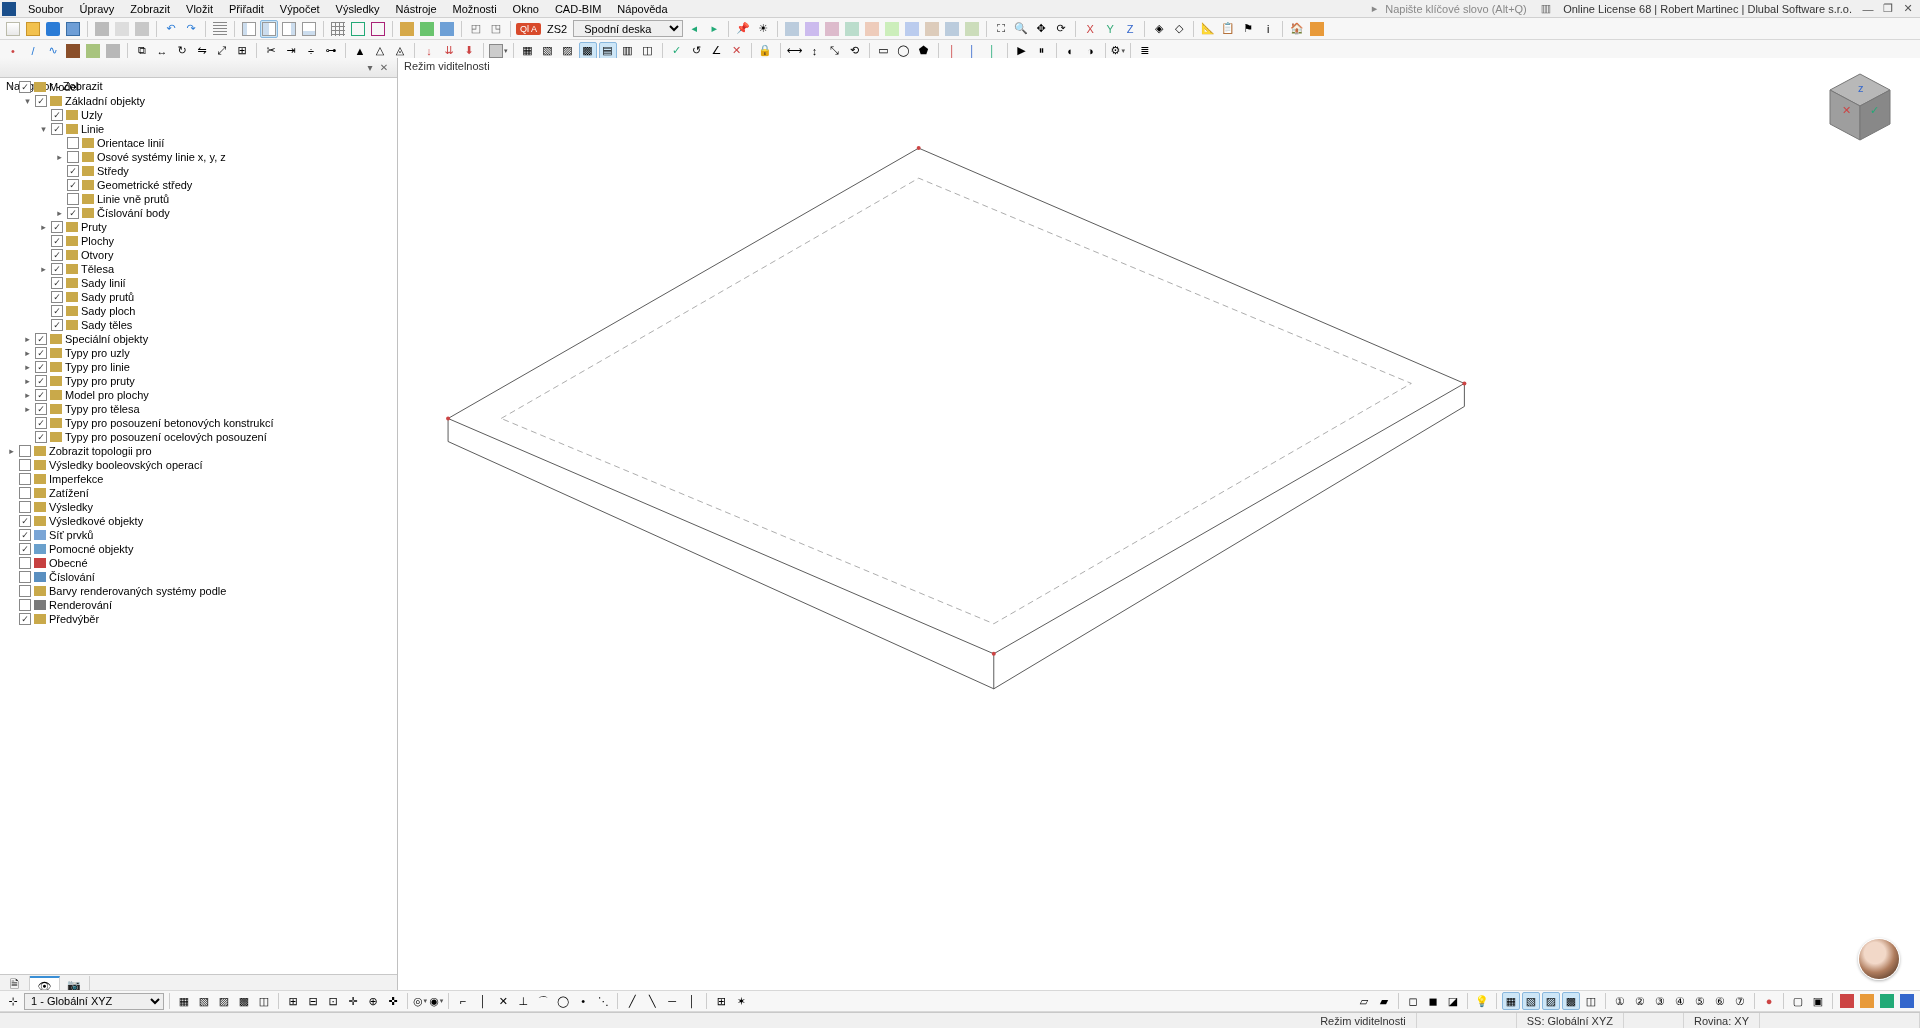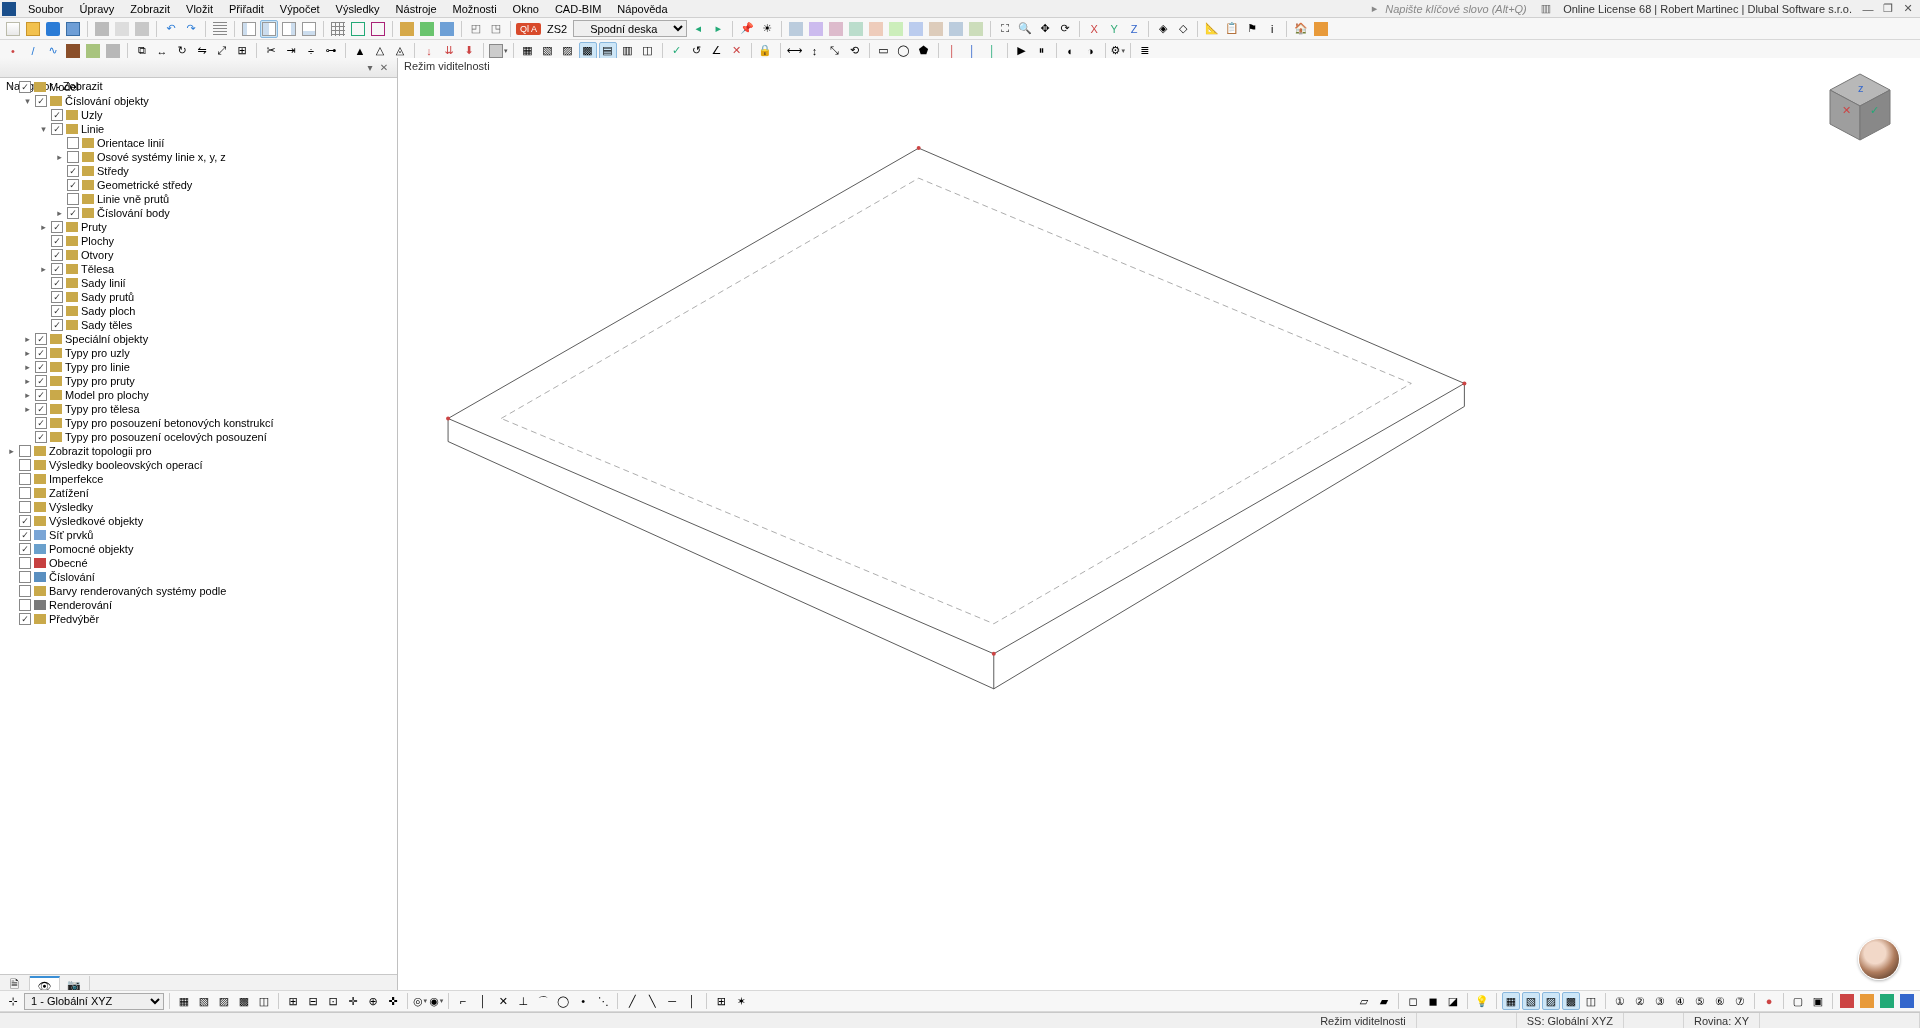--- a/index.html
+++ b/index.html
@@ -2,33 +2,33 @@
 <html><head>
 <meta charset="utf-8">
 <style>
   * { box-sizing: border-box; margin: 0; padding: 0; font-family: "Segoe UI", Tahoma, sans-serif; font-size: 11px; }
   body { background: #fff; overflow: hidden; width: 1920px; height: 1028px; position: relative; }
   
   .menubar { height: 18px; background: #f0f0f0; display: flex; align-items: center; padding: 0 2px; border-bottom: 1px solid #d0d0d0; }
   .menubar .app-icon { width: 14px; height: 14px; background: #1b4f8b; margin-right: 4px; }
   .menubar .menu-item { padding: 1px 8px; cursor: default; }
   .menubar .spacer { flex: 1; }
-  .menubar .search-hint { color: #888; font-style: italic; padding: 0 8px; }
+  .menubar .search-hint { color: #888; padding: 0 8px; }
   .menubar .right-info { padding: 0 6px; color: #333; }
   .menubar .win-btn { width: 20px; text-align: center; color: #555; }
 
   .toolbar { height: 22px; background: #f7f7f7; border-bottom: 1px solid #d8d8d8; display: flex; align-items: center; padding: 0 4px; gap: 2px; }
   .tb-sep { width: 1px; height: 16px; background: #ccc; margin: 0 3px; }
   .tb-btn { width: 18px; height: 18px; display: flex; align-items: center; justify-content: center; border: 1px solid transparent; border-radius: 2px; cursor: default; }
   .tb-btn.active { background: #cde6f7; border-color: #8ab8de; }
   .tb-drop { display: flex; align-items: center; }
   .tb-drop .arrow { font-size: 7px; color: #555; margin-left: 1px; }
   .badge { background: #d84a2b; color: #fff; font-size: 9px; padding: 1px 4px; border-radius: 2px; }
   .zs-label { font-size: 11px; padding: 0 4px; }
-  .zs-select { border: 1px solid #aaa; font-size: 11px; padding: 0 12px; height: 17px; min-width: 110px; }
+  .zs-select { border: 1px solid #aaa; font-size: 11px; padding: 0 6px; height: 17px; min-width: 110px; }
   .tb-spacer { flex: 1; }
 
   .main { position: absolute; top: 58px; bottom: 32px; left: 0; right: 0; display: flex; }
   
   .nav-panel { width: 398px; border-right: 1px solid #c0c0c0; display: flex; flex-direction: column; background: #fff; }
   .nav-header { height: 20px; background: linear-gradient(#f7f7f7,#e8e8e8); border-bottom: 1px solid #c8c8c8; display: flex; align-items: center; padding: 0 6px; font-weight: 400; }
   .nav-header .title { flex: 1; margin-top: 36px; }
   .nav-header .hbtn { width: 14px; text-align: center; color: #666; font-size: 10px; cursor: default; }
   
   .tree { flex: 1; overflow: auto; padding: 2px 0; }
@@ -451,21 +451,21 @@
           <span class="expander">▾</span>
           <span class="chk checked"></span>
           <span class="ticon" style="background: rgb(201, 169, 74);"></span>
           <span class="label">Model</span>
         </div>
         <div class="tree-node">
           <span class="indent" style="width: 20px;"></span>
           <span class="expander">▾</span>
           <span class="chk checked"></span>
           <span class="ticon" style="background: rgb(201, 169, 74);"></span>
-          <span class="label">Číslování objekty</span>
+          <span class="label">Základní objekty</span>
         </div>
         <div class="tree-node">
           <span class="indent" style="width: 36px;"></span>
           <span class="expander"></span>
           <span class="chk checked"></span>
           <span class="ticon" style="background: rgb(201, 169, 74);"></span>
           <span class="label">Uzly</span>
         </div>
         <div class="tree-node">
           <span class="indent" style="width: 36px;"></span>

